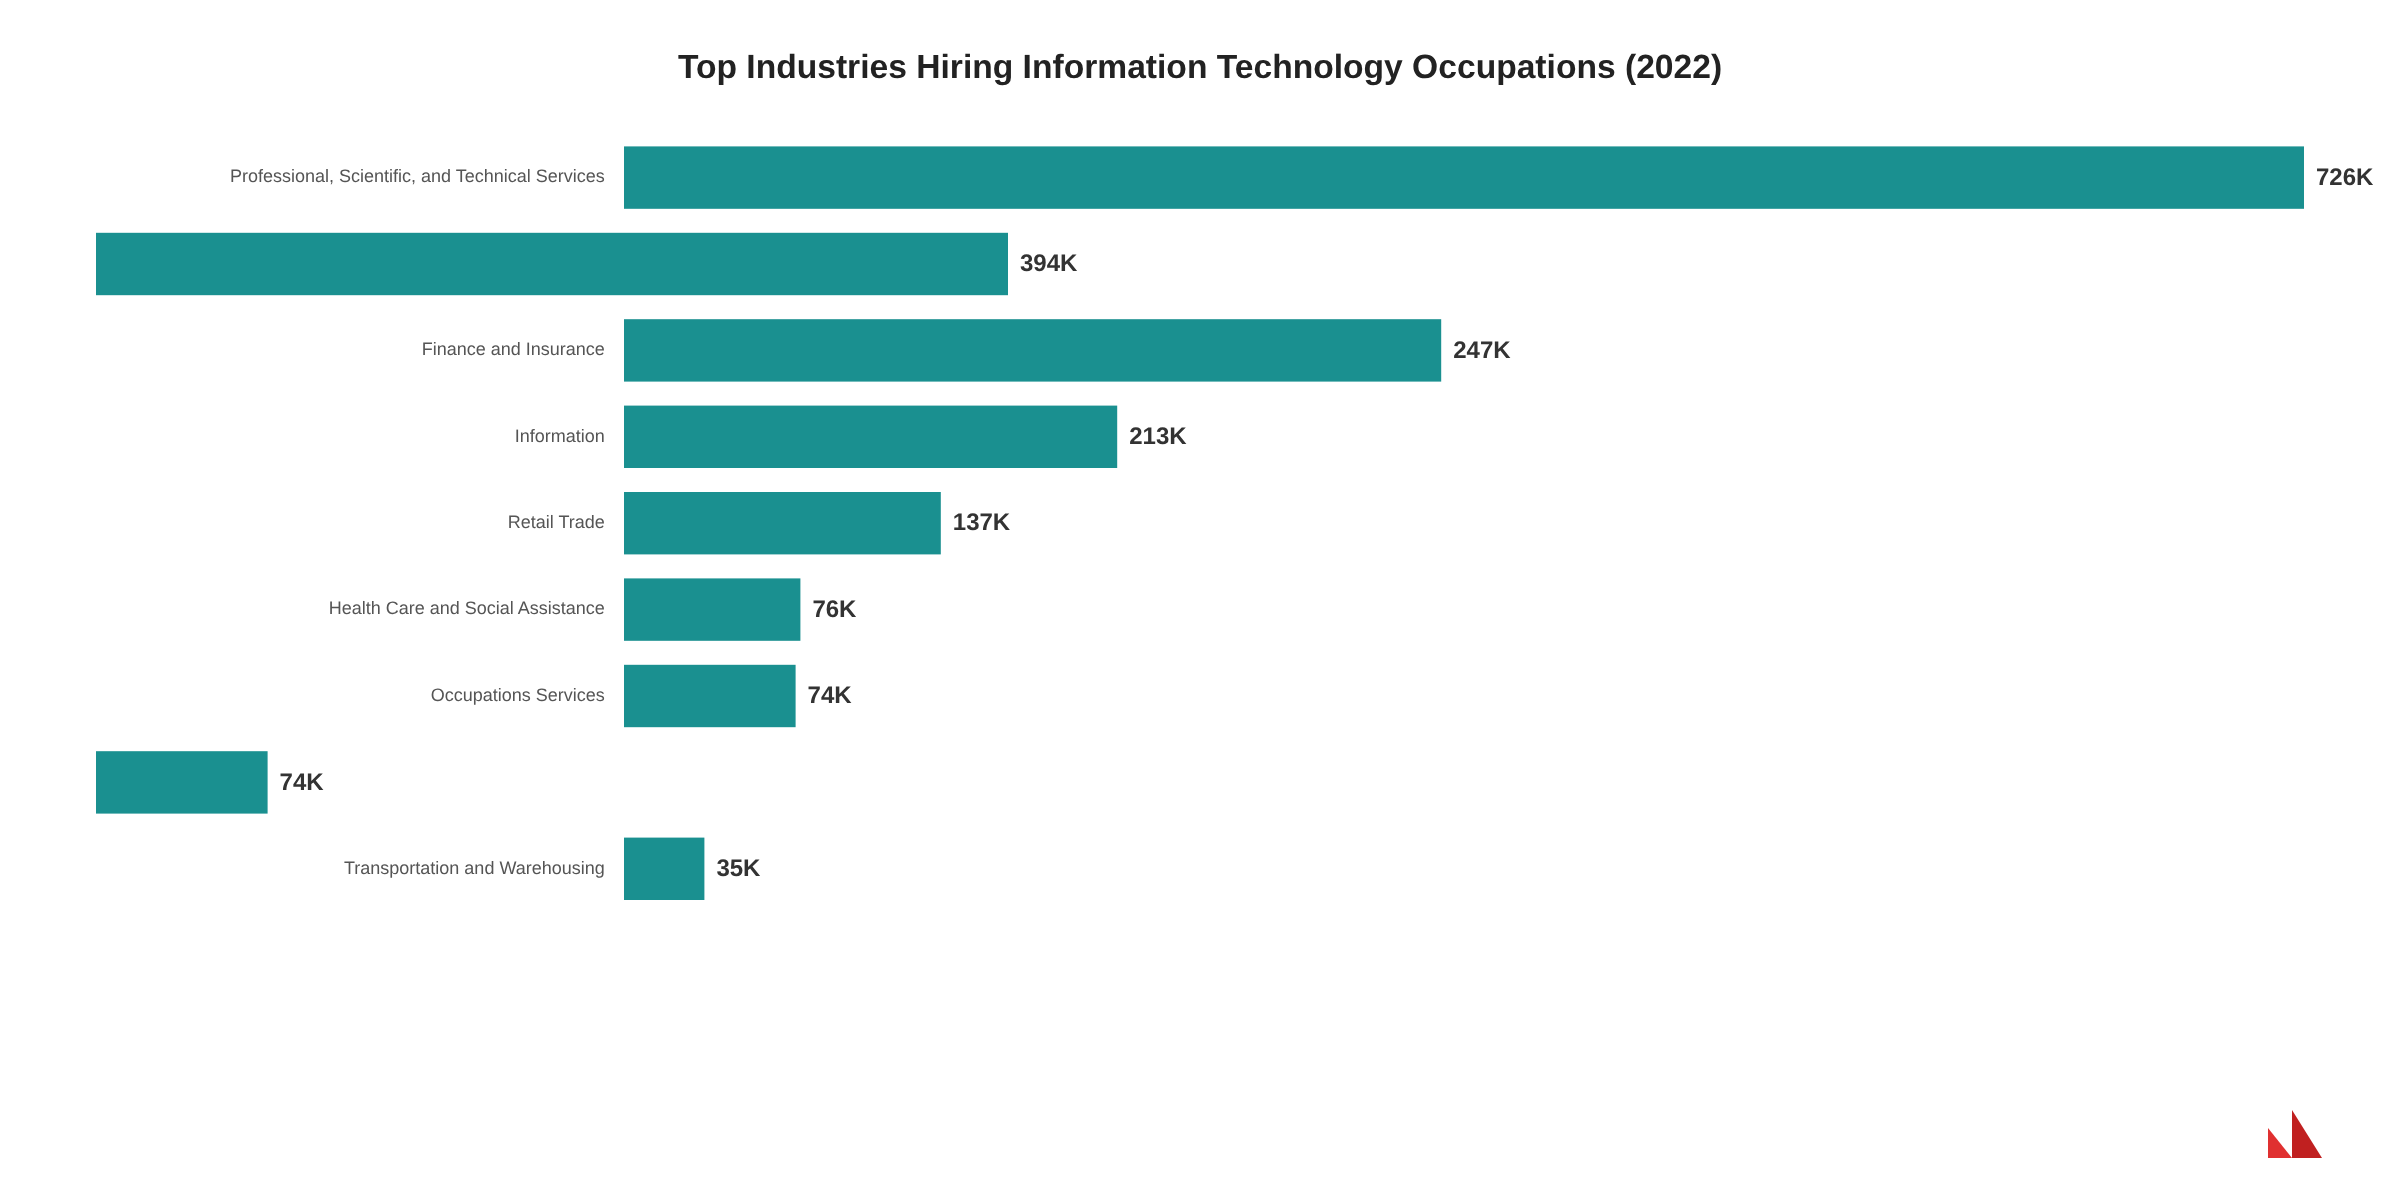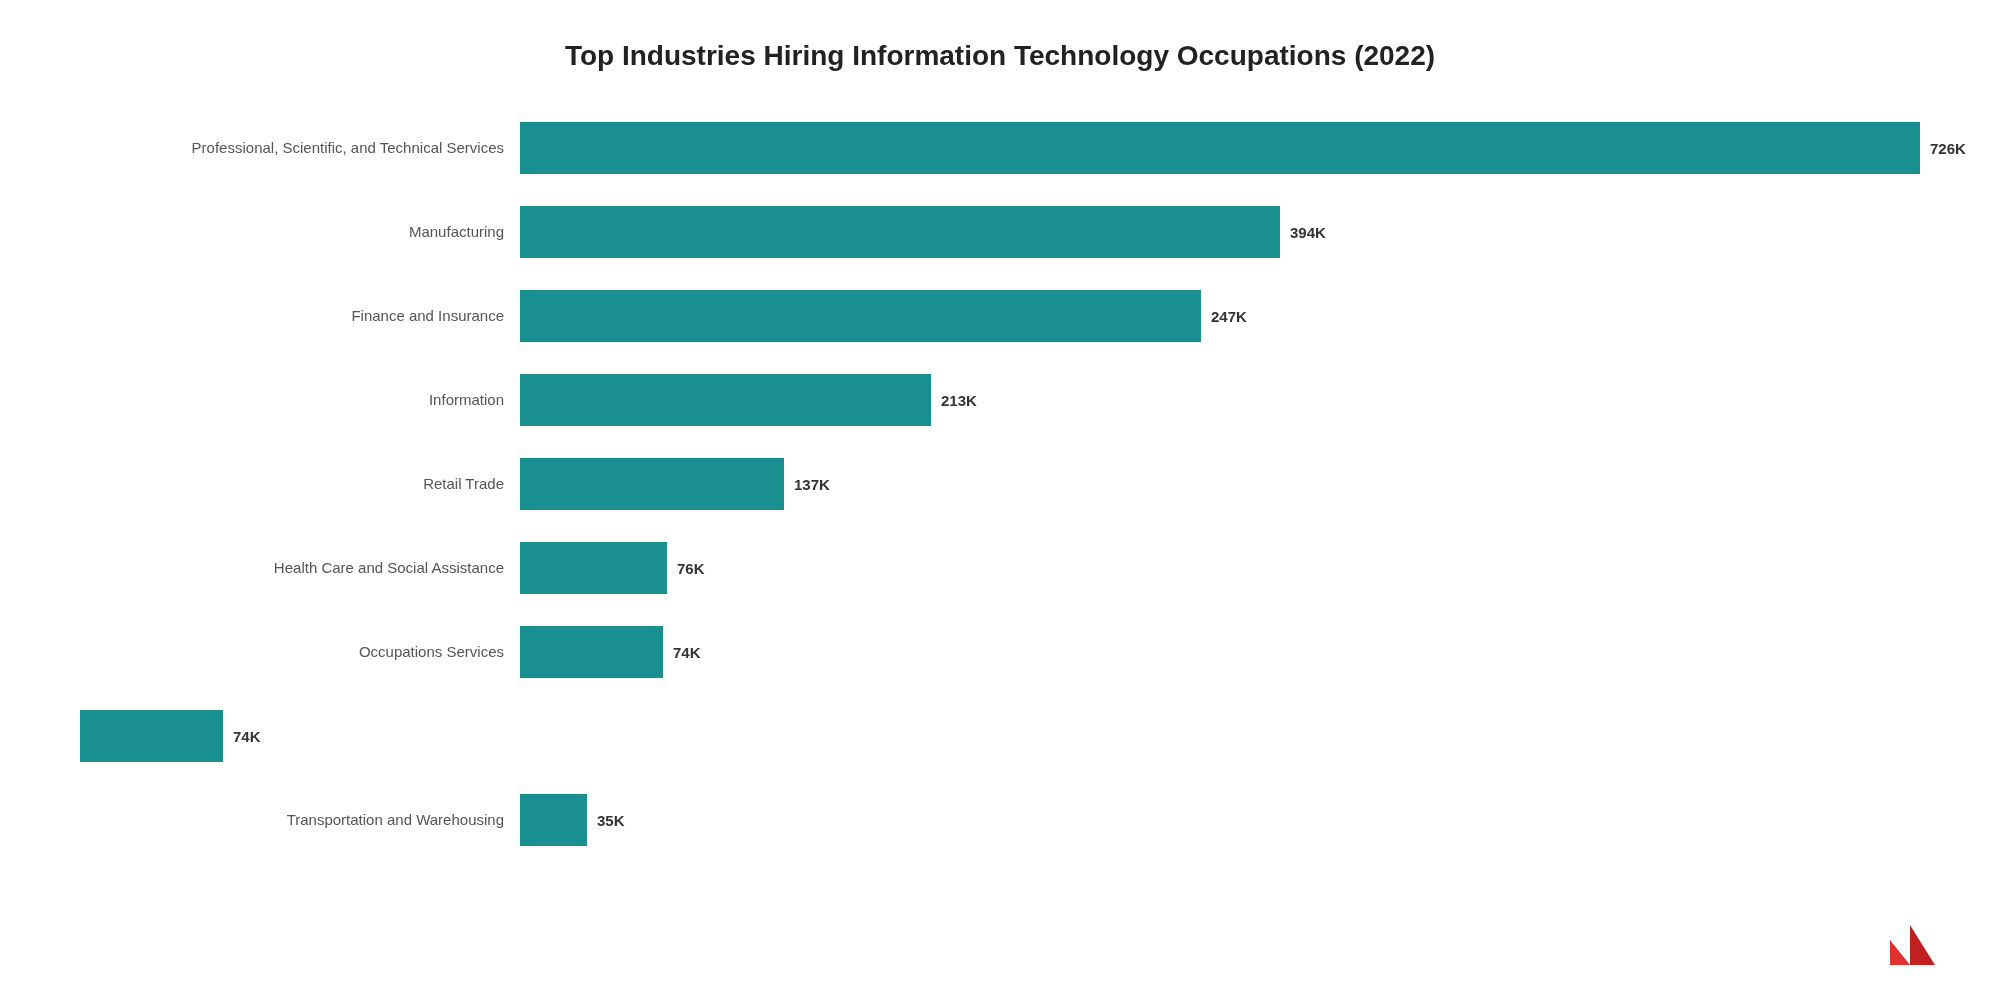--- a/index.html
+++ b/index.html
@@ -19,21 +19,21 @@
     .chart-title {
       text-align: center;
       font-size: 28px;
       font-weight: bold;
       color: #222;
       margin-bottom: 40px;
     }
     .chart-area {
       display: flex;
       flex-direction: column;
-      gap: 12px;
+      gap: 0px;
       padding-left: 20px;
     }
     .bar-row {
       display: flex;
       align-items: center;
       height: 72px;
     }
     .bar-label {
       width: 440px;
       text-align: right;
@@ -49,21 +49,21 @@
       align-items: center;
     }
     .bar {
       height: 52px;
       background: #1a9090;
       border-radius: 0;
       display: inline-block;
     }
     .bar-value {
       margin-left: 10px;
-      font-size: 15px;
+      font-size: 20px;
       font-weight: bold;
       color: #333;
       white-space: nowrap;
     }
     .logo {
       position: absolute;
       bottom: 30px;
       right: 60px;
       width: 60px;
       height: 50px;
@@ -77,21 +77,20 @@
   <div class="chart-area" id="chart-area">
 
   <div class="bar-row">
         <div class="bar-label">Professional, Scientific, and Technical Services</div>
         <div class="bar-wrapper">
           <div class="bar" style="width: 1400px; background: rgb(26, 144, 144);"></div>
           <span class="bar-value">726K</span>
         </div>
       </div>
       <div class="bar-row">
-        <div class="bar-label">Manufacturing</div>
         <div class="bar-wrapper">
           <div class="bar" style="width: 760px; background: rgb(26, 144, 144);"></div>
           <span class="bar-value">394K</span>
         </div>
       </div>
       <div class="bar-row">
         <div class="bar-label">Finance and Insurance</div>
         <div class="bar-wrapper">
           <div class="bar" style="width: 681px; background: rgb(26, 144, 144);"></div>
           <span class="bar-value">247K</span>

